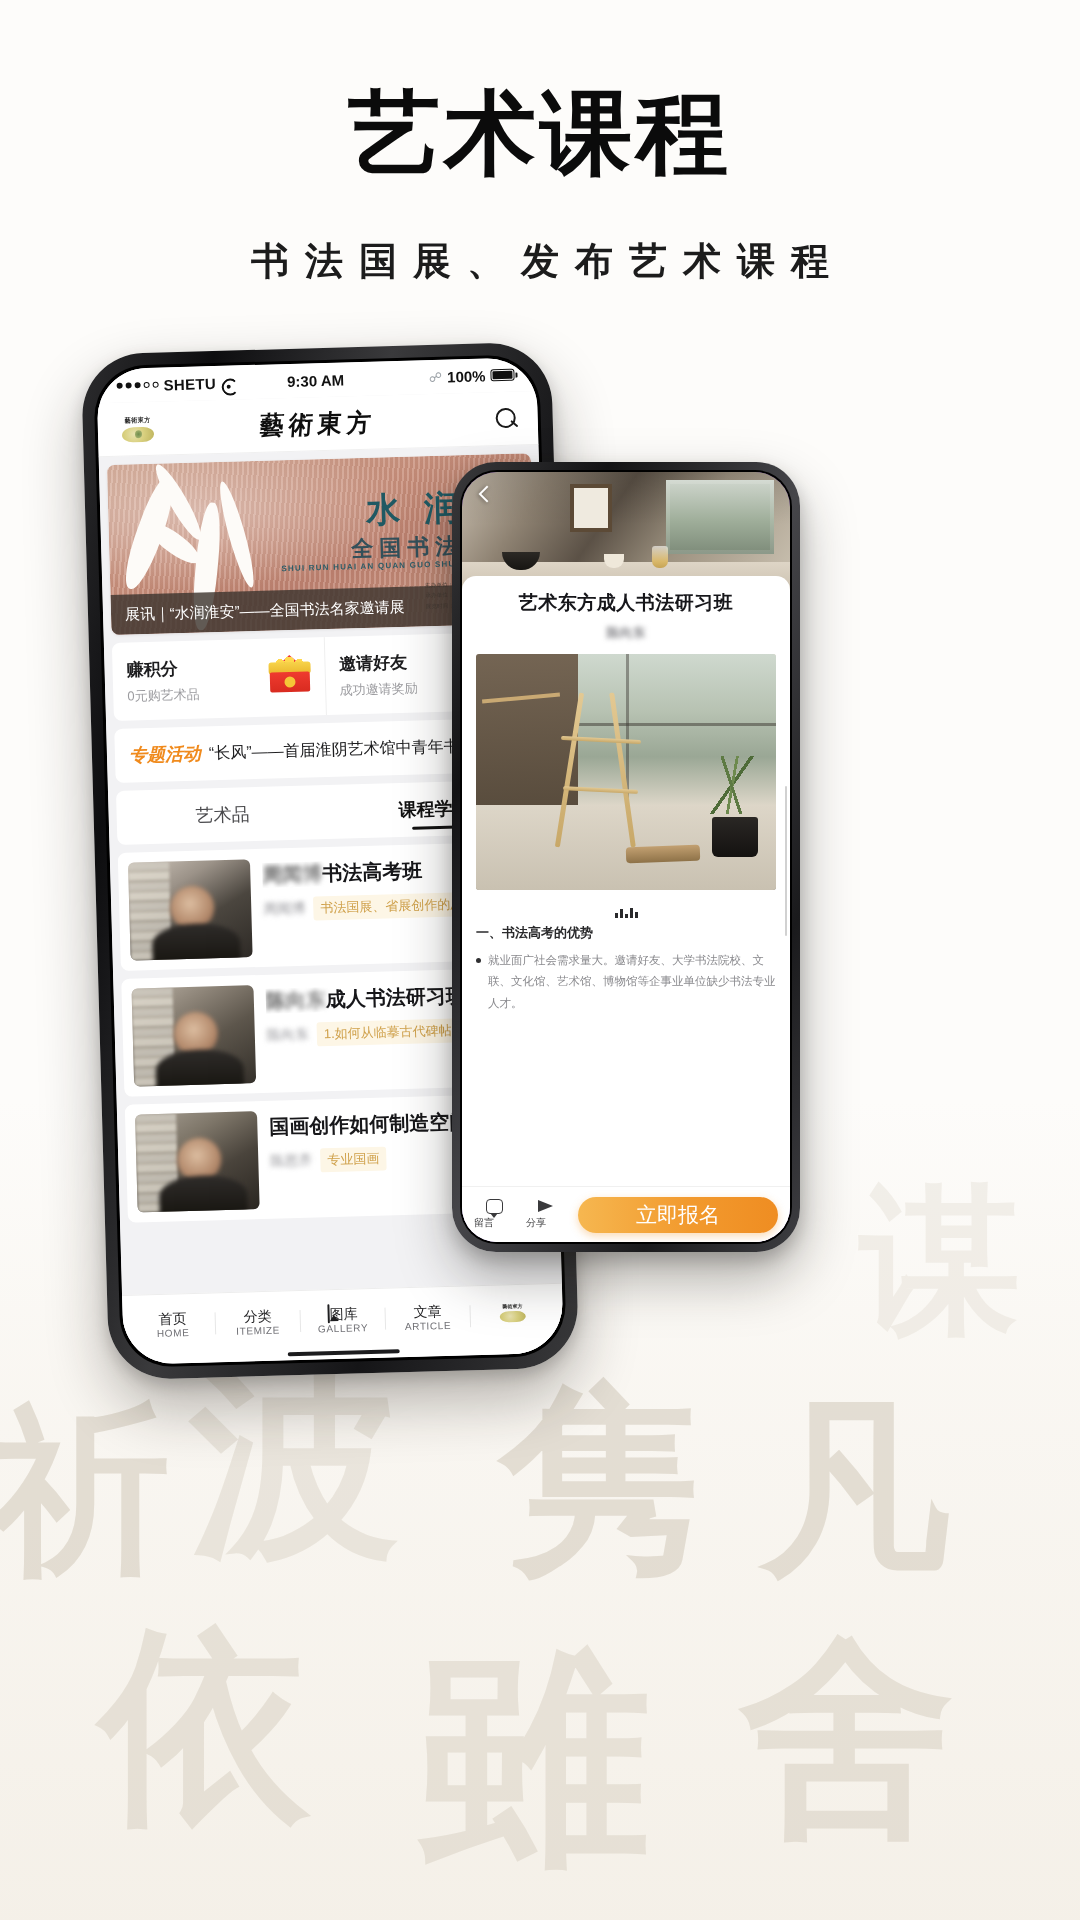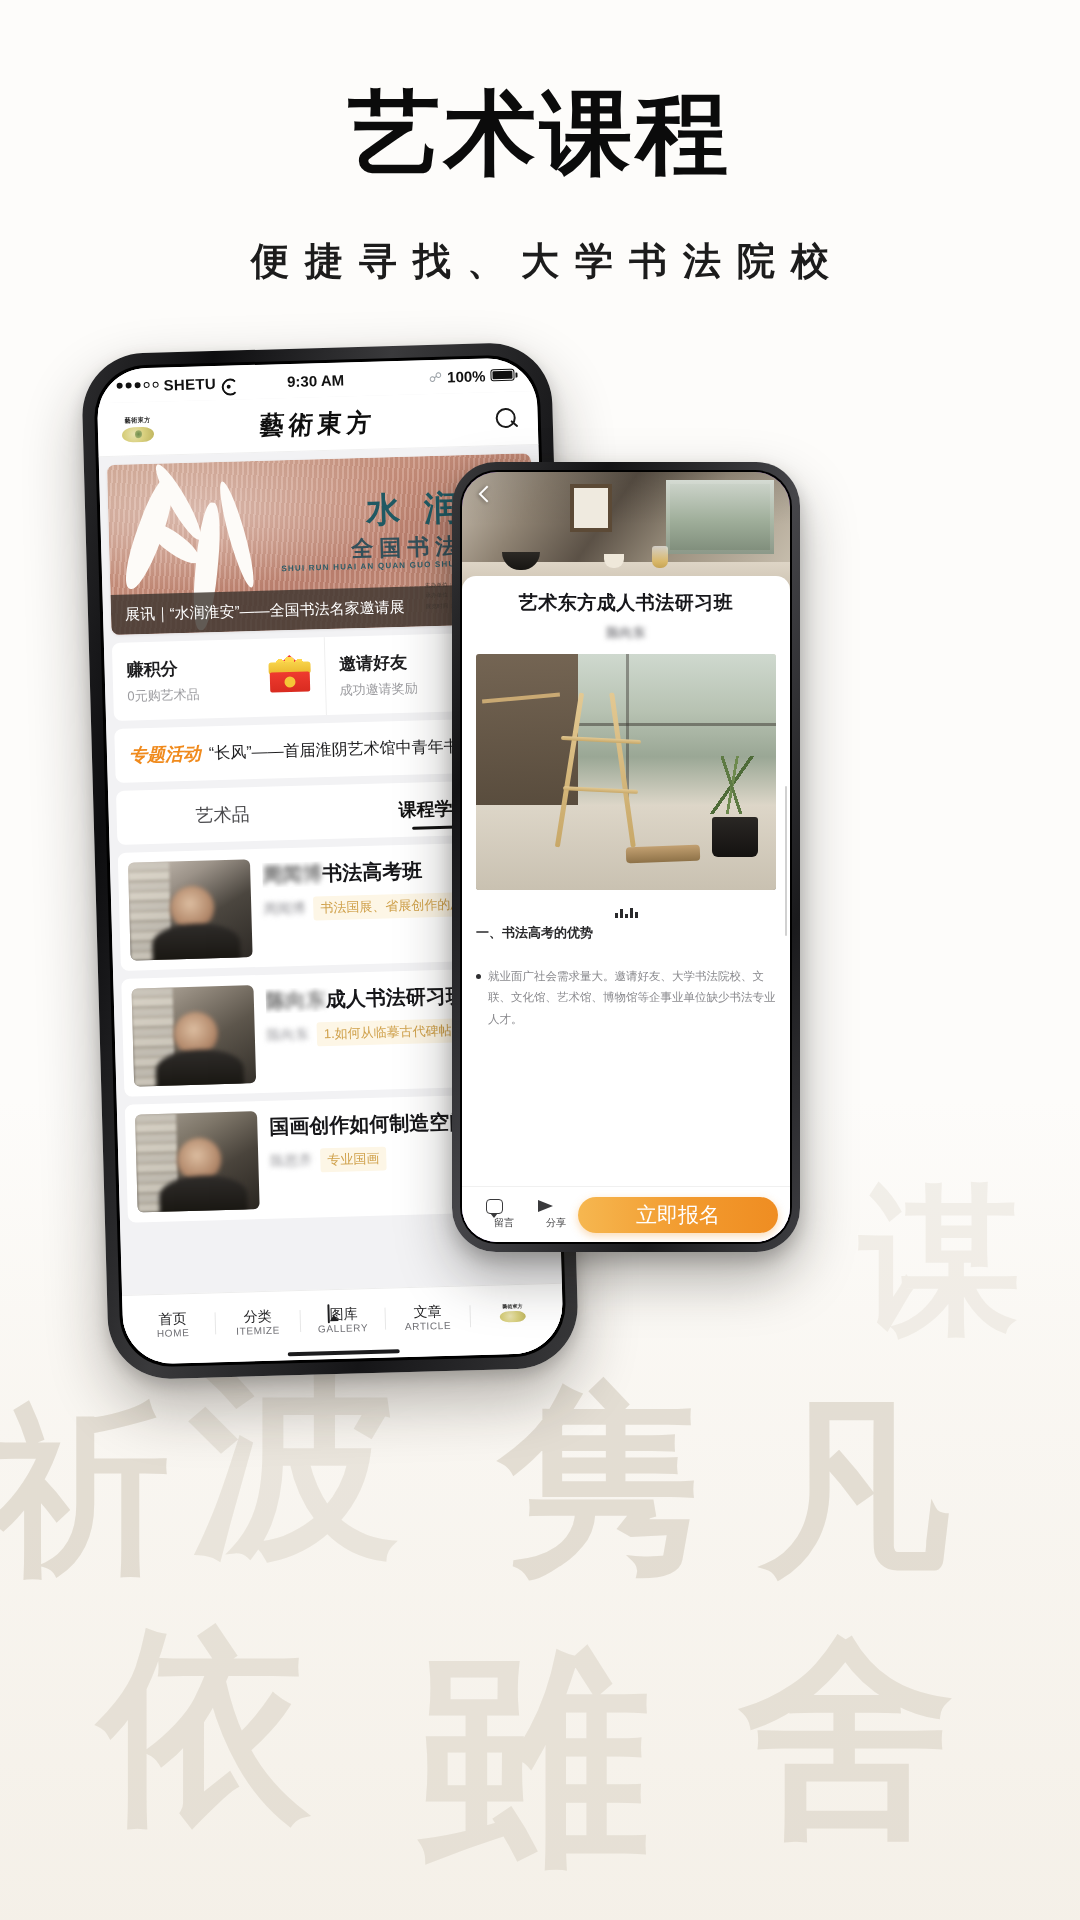--- a/index.html
+++ b/index.html
@@ -390,32 +390,32 @@
     position:absolute;left:50%;bottom:12%;width:74px;height:16px;border-radius:4px;
     background:linear-gradient(180deg,#c2a071 0%,#8e7248 100%);transform:rotate(-2deg);
   }
 
   .det-bars{ text-align:center;margin-top:10px;height:12px; }
   .det-bars i{
     display:inline-block;width:3px;background:#2a2a2c;margin:0 1px;vertical-align:bottom;
   }
 
   .det-body{ margin-top:12px; }
-  .det-h{ font-size:13px;color:#2a2a2c;font-weight:600;margin-bottom:24px; }
+  .det-h{ font-size:13px;color:#2a2a2c;font-weight:600;margin-bottom:8px; }
   .det-li{
     display:flex;gap:7px;font-size:11.5px;line-height:1.85;color:#8a8a8e;margin-bottom:7px;
   }
   .det-li .dot{ flex:0 0 auto;width:5px;height:5px;border-radius:50%;background:#2f2f31;margin-top:8px; }
   .det-li em{ font-style:normal;color:#cfa04a; }
 
   .det-footer{
     position:absolute;left:0;right:0;bottom:0;height:56px;background:#fff;
     border-top:1px solid #f0f0f0;display:flex;align-items:center;padding:0 12px;gap:12px;
   }
-  .dfi{ width:40px;text-align:right;flex:0 0 auto; }
+  .dfi{ width:40px;text-align:left;flex:0 0 auto; }
   .dfi .ic{ width:17px;height:15px;margin:0 auto 2px;display:block;position:relative; }
   .chat-ic{ border:1.6px solid #3a3a3c;border-radius:4px; }
   .chat-ic::after{
     content:"";position:absolute;left:3px;bottom:-5px;width:0;height:0;
     border-left:4px solid transparent;border-right:4px solid transparent;border-top:5px solid #3a3a3c;
   }
   .share-ic::before{
     content:"";position:absolute;left:0;top:1px;width:0;height:0;
     border-left:15px solid #3a3a3c;border-top:6px solid transparent;border-bottom:6px solid transparent;
   }
@@ -440,21 +440,21 @@
   <div class="wm-ch" style="left:190px;  top:1355px; font-size:210px; opacity:.34;">波</div>
   <div class="wm-ch" style="left:500px;  top:1380px; font-size:200px;">隽</div>
   <div class="wm-ch" style="left:760px;  top:1395px; font-size:190px;">凡</div>
   <div class="wm-ch" style="left:100px;  top:1620px; font-size:210px; opacity:.4;">依</div>
   <div class="wm-ch" style="left:420px;  top:1640px; font-size:230px; opacity:.38;">雖</div>
   <div class="wm-ch" style="left:740px;  top:1630px; font-size:215px; opacity:.42;">舍</div>
   <div class="wm-ch" style="left:860px;  top:1180px; font-size:160px; opacity:.22;">谋</div>
 </div>
 
 <h1 class="page-title">艺术课程</h1>
-<div class="page-sub">便捷寻找、大学书法院校</div>
+<div class="page-sub">书法国展、发布艺术课程</div>
 
 <div class="phones">
 
   <div class="phone-main">
     <div class="bezel">
       <div class="screen-main">
 
         <div class="statusbar">
           <div class="sb-left">
             <span class="dots">

